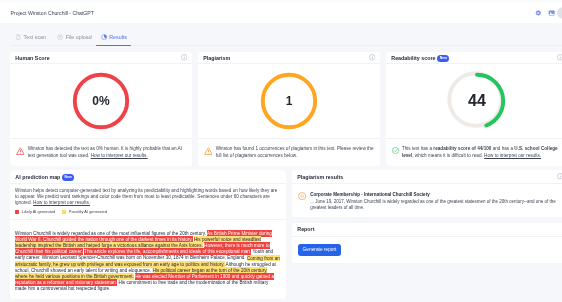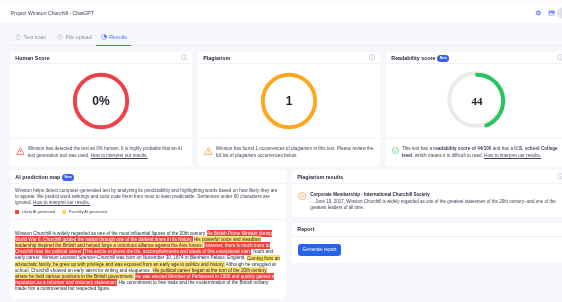--- a/index.html
+++ b/index.html
@@ -39,21 +39,21 @@
   .card-head { height: 12.3px; display: flex; align-items: center; justify-content: space-between; padding: 0 4.6px 0 5.3px; border-bottom: 1px solid #f1f2f6; }
   .card-title { font-size: 5.3px; font-weight: bold; color: #1f2433; letter-spacing: .02px;}
   .badge { position:relative; top: 0.6px; font-size: 3.5px; color:#fff; background:#3b5cf0; border-radius: 4px; height: 7px; line-height: 7px; padding: 0 2.4px; margin-left: 1.8px; font-weight: bold; display:inline-block;}
   .head-l { display:flex; align-items:center; }
   .card-body { display: flex; align-items: center; justify-content: center; }
   .card-foot { border-top: 1px solid #f1f2f6; display: flex; gap: 3.2px; padding: 7px 6px 7px 5.7px; align-items:flex-start; }
   .foot-text { font-size: 4.65px; line-height: 6.85px; color: #3f4454; }
   .foot-text a { color:#3f4454; text-decoration: underline; }
   .donut { position: relative; }
   .donut .val { position:absolute; inset:0; display:flex; align-items:center; justify-content:center; font-size:12px; font-weight:bold; color:#22262f;}
-  .donut .val.small { font-size: 11px; font-family: Liberation Serif, serif; }
+  .donut .val.small { font-size: 16px; }
   .c1, .c2, .c3 { width: 182px; flex: 0 0 182px; }
   .hs-body { height: 73.5px; }
   .info-ic { display:flex; }
   .warn-ic, .ok-ic { display:flex; flex: 0 0 auto; margin-top:1px; line-height:0;}
   .foot-text b { font-weight: bold; }
   .row2 { margin-top: 4px; }
   .row2 .card-head { height: 13.4px; }
   .leftcol { width: 276px; flex: 0 0 276px; }
   .rightcol { width: 276px; flex: 0 0 276px; display:flex; flex-direction:column; gap:6.1px;}
   .map-desc { font-size: 4.65px; line-height: 6.1px; color: #3f4454; padding: 4px 5px 3px 5px; }

